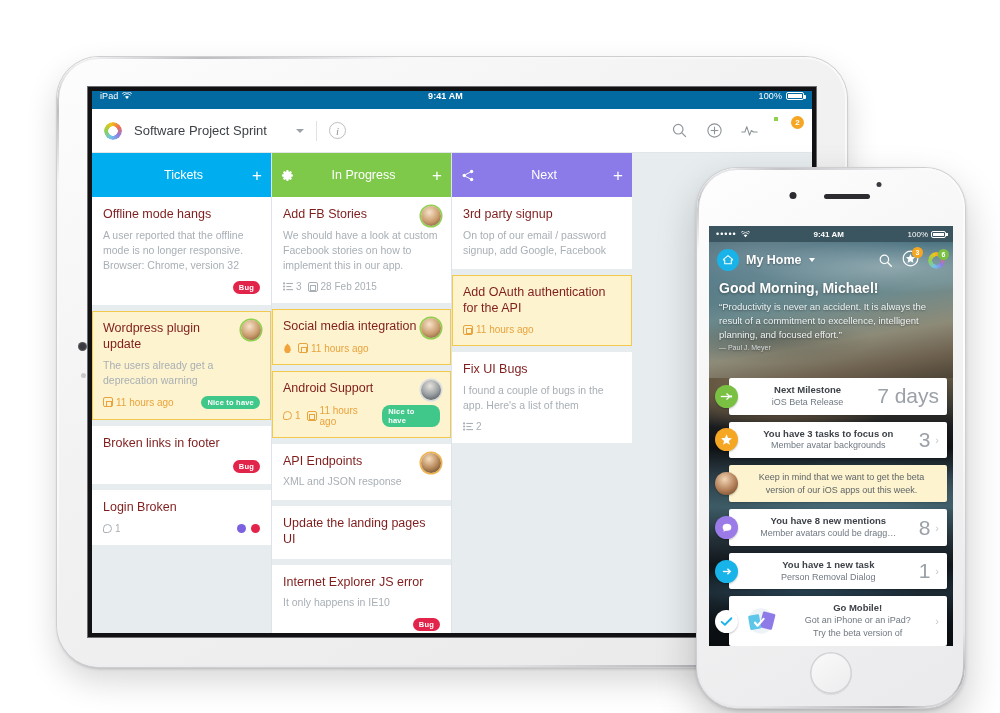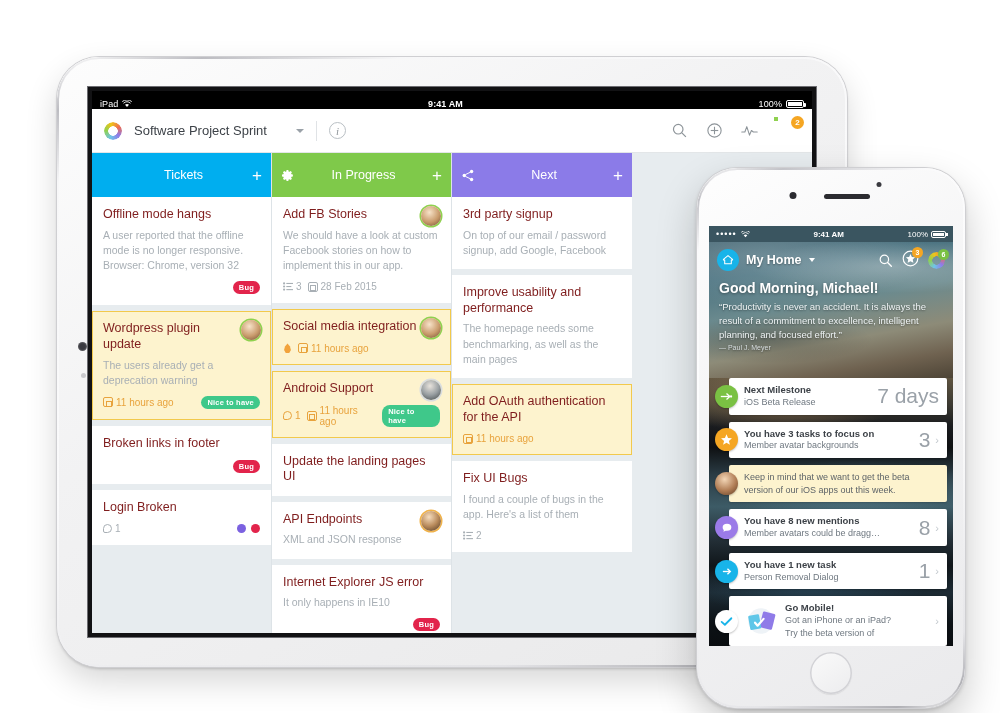--- a/index.html
+++ b/index.html
@@ -35,22 +35,22 @@
     width:5px;height:5px;border-radius:50%;background:#c9c9cd;}
 
   .ipad-screen {
     position: relative; width: 720px; height: 542px;
     background: #e7ecef; overflow: hidden;
     box-shadow: 0 0 0 4px #121214, 0 0 0 5px #6d6d72;
   }
 
   
   .ios-status {
-    height: 18px; background:#000000; color:#fff;
-    display:flex; align-items:flex-end; padding: 0 8px;
+    height: 18px; background:#0369a1; color:#fff;
+    display:flex; align-items:flex-start; padding: 0 8px;
     font-size: 9px; letter-spacing:.1px;
   }
   .ios-status .left{ display:flex; align-items:center; gap:4px; }
   .ios-status .center{ flex:1; text-align:center; font-weight:bold; font-size:9px; }
   .ios-status .right{ display:flex; align-items:center; gap:4px; font-size:9px;}
   .batt { width:18px; height:8px; border:1px solid #fff; border-radius:2px; position:relative; }
   .batt::after{content:"";position:absolute;right:-3px;top:2px;width:2px;height:4px;background:#fff;border-radius:0 1px 1px 0;}
   .batt i{position:absolute;inset:1px;background:#fff;display:block;}
 
   
@@ -191,21 +191,21 @@
   }
   .frow{ position:relative; z-index:2; display:flex; align-items:center; margin-bottom:7px; }
   .frow .ficon{ width:23px;height:23px;border-radius:50%;flex:none;display:flex;align-items:center;justify-content:center;
     margin-right:-9px; z-index:3; box-shadow:0 1px 2px rgba(0,0,0,.25);}
   .fc-green{background:#7ac143;} .fc-orange{background:#f5a623;} .fc-purple{background:#9b7be8;}
   .fc-blue{background:#18b4e9;} .fc-white{background:#fff;}
   .fc-photo{ background: radial-gradient(circle at 42% 32%, #f3d6b6, #b07d55 55%, #5d3c24); }
   .fcard{ flex:1; background:#fff; border-radius:2px; padding:6px 8px 6px 15px; display:flex; align-items:center; min-height:31px;
     box-shadow:0 1px 2px rgba(0,0,0,.18);}
   .fcard.note{ background:#fdf3ce; }
-  .ftxt{ flex:1; min-width:0; }
+  .ftxt{ flex:1; min-width:0;text-align:center; }
   .ftitle{ font-size:9.5px; font-weight:bold; color:#3d4248; line-height:1.25; }
   .fsub{ font-size:9px; color:#6f7880; line-height:1.3; margin-top:1px; }
   .fnote{ font-size:9px; color:#5e6468; line-height:1.4; }
   .fbig{ font-size:21px; color:#9aa1a8; font-weight:300; margin-left:6px;}
   .fchev{ color:#c3c9ce; font-size:11px; margin-left:5px; }
   .gm-thumb{ width:34px;height:30px; flex:none; margin-right:7px; position:relative;}
 </style>
 </head>
 <body>
 
@@ -366,26 +366,26 @@
                     <span>1</span>
                   </span>
                   <span class="mini">
                     <span class="cal-ic"></span>
                     <span>11 hours ago</span>
                   </span>
                   <span class="pill nice" style="margin-left:auto">Nice to have</span>
                 </div>
               </div>
               <div class="card">
-                <div class="card-title nopad">Update the landing pages UI</div>
-              </div>
-              <div class="card">
                 <span class="card-av av-c"></span>
                 <div class="card-title">API Endpoints</div>
                 <div class="card-desc">XML and JSON response</div>
+              </div>
+              <div class="card">
+                <div class="card-title nopad">Update the landing pages UI</div>
               </div>
               <div class="card">
                 <div class="card-title nopad">Internet Explorer JS error</div>
                 <div class="card-desc">It only happens in IE10</div>
                 <div class="card-meta" style="justify-content: flex-end;">
                   <span class="pill bug" style="margin-left:auto">Bug</span>
                 </div>
               </div>
             </div>
           </div>
@@ -398,24 +398,20 @@
                 <line x1="4.8" y1="6.9" x2="11" y2="3.9" stroke="#fff" stroke-width="1.2"></line>
                 <line x1="4.8" y1="9.1" x2="11" y2="12.1" stroke="#fff" stroke-width="1.2"></line>
               </svg>
               <span class="ch-title">Next</span>
               <span class="ch-plus">+</span>
             </div>
             <div class="col-body">
               <div class="card first">
                 <div class="card-title nopad">3rd party signup</div>
                 <div class="card-desc">On top of our email / password signup, add Google, Facebook</div>
-              </div>
-              <div class="card">
-                <div class="card-title nopad">Improve usability and performance</div>
-                <div class="card-desc">The homepage needs some benchmarking, as well as the main pages</div>
               </div>
               <div class="card hi">
                 <div class="card-title nopad">Add OAuth authentication for the API</div>
                 <div class="card-meta amber">
                   <span class="mini">
                     <span class="cal-ic"></span>
                     <span>11 hours ago</span>
                   </span>
                 </div>
               </div>

